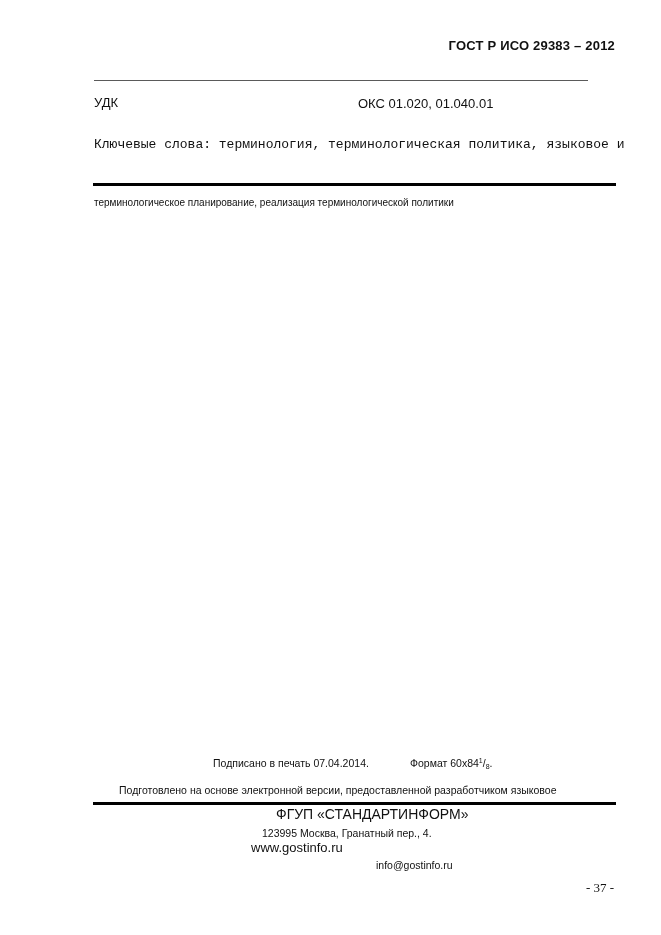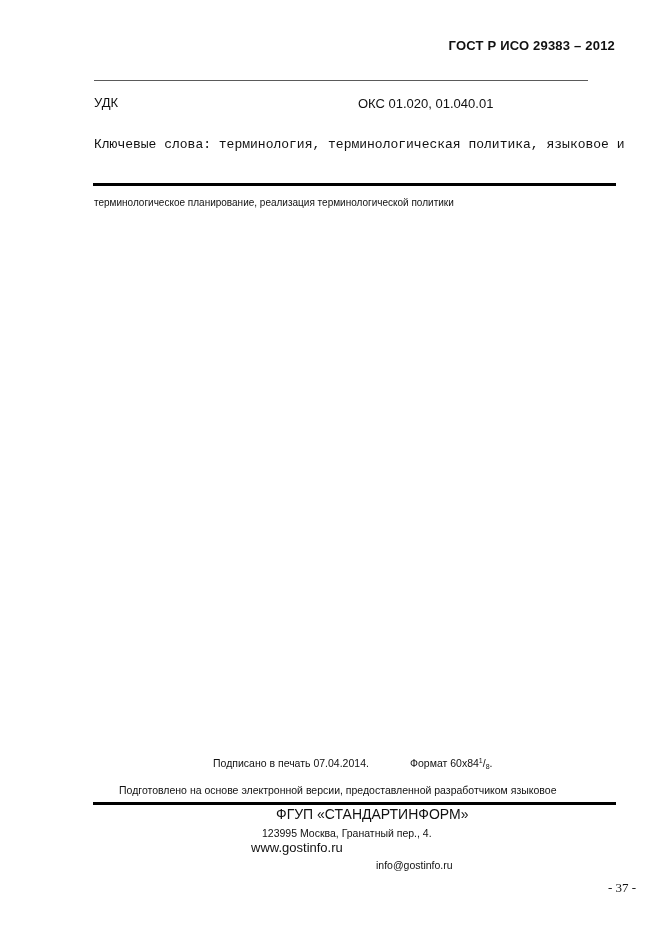--- a/index.html
+++ b/index.html
@@ -17,21 +17,21 @@
   .format { left: 410px; top: 757px; font-size: 10.5px; }
   .format sup { font-size: 7px; vertical-align: 4px; }
   .format sub { font-size: 7px; vertical-align: -2px; }
   .prepared { left: 0; width: 100%; text-align: left; top: 784px; font-size: 10.5px; }
   .prepared span { position: absolute; left: 119px; }
   .thick-rule2 { left: 93px; top: 802px; width: 523px; height: 3px; background: #000000; }
   .org { left: 264px; top: 806px; font-size: 14px; margin-left: 12px; }
   .address { left: 262px; top: 827px; font-size: 10.5px; }
   .web { left: 251px; top: 840px; font-size: 13px; }
   .email { left: 376px; top: 840px; font-size: 10.5px; margin-top: 19px; }
-  .page-num { left: 608px; top: 880px; font-size: 13px; font-family: "Liberation Serif", serif; }
+  .page-num { left: 586px; top: 880px; font-size: 13px; font-family: "Liberation Serif", serif; }
 </style>
 </head>
 <body>
 
 <div class="abs header-title">ГОСТ Р ИСО 29383 – 2012</div>
 <div class="abs thin-rule"></div>
 
 <div class="abs udk">УДК</div>
 <div class="abs oks">ОКС 01.020, 01.040.01</div>
 

